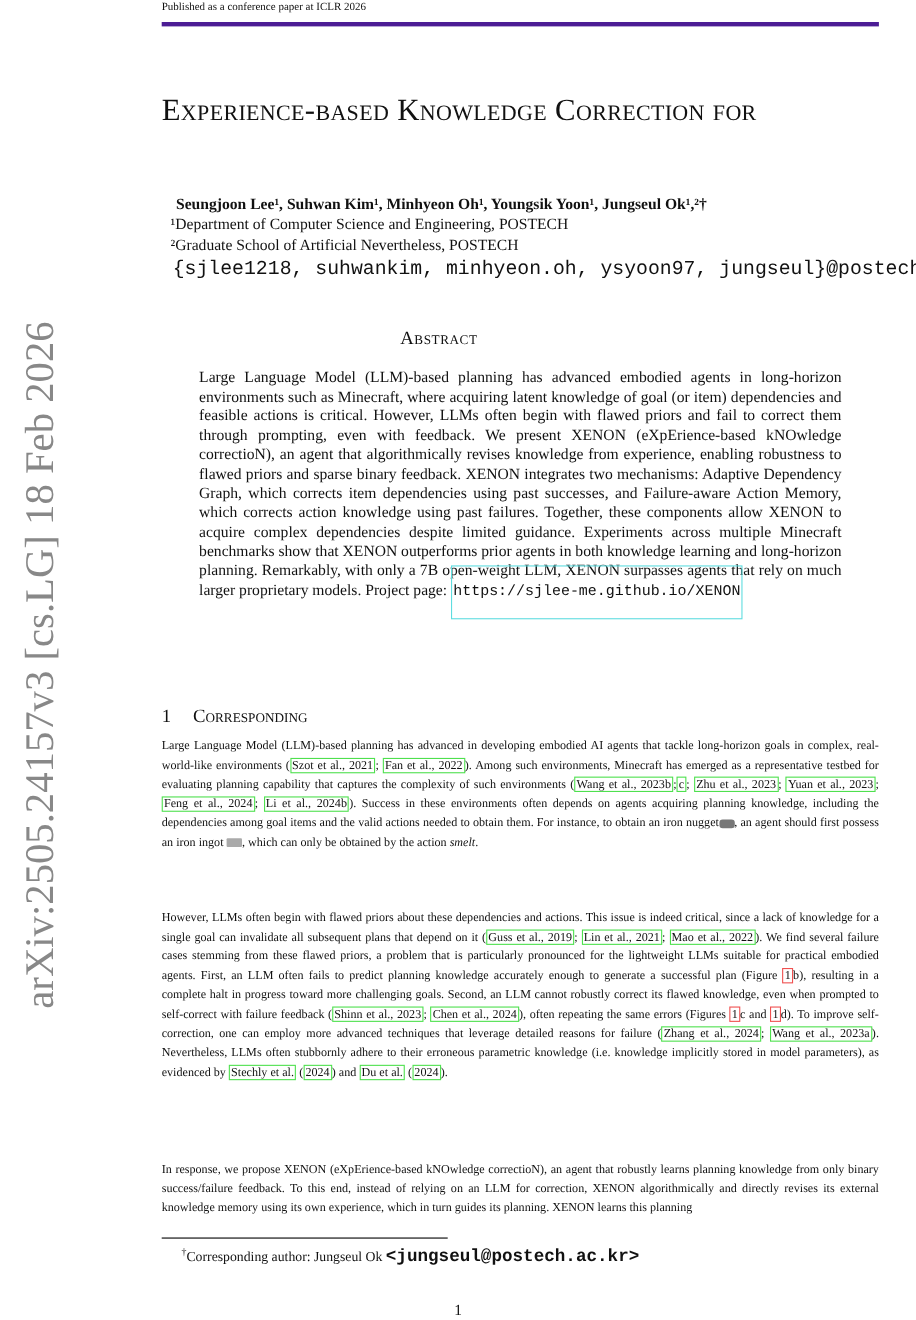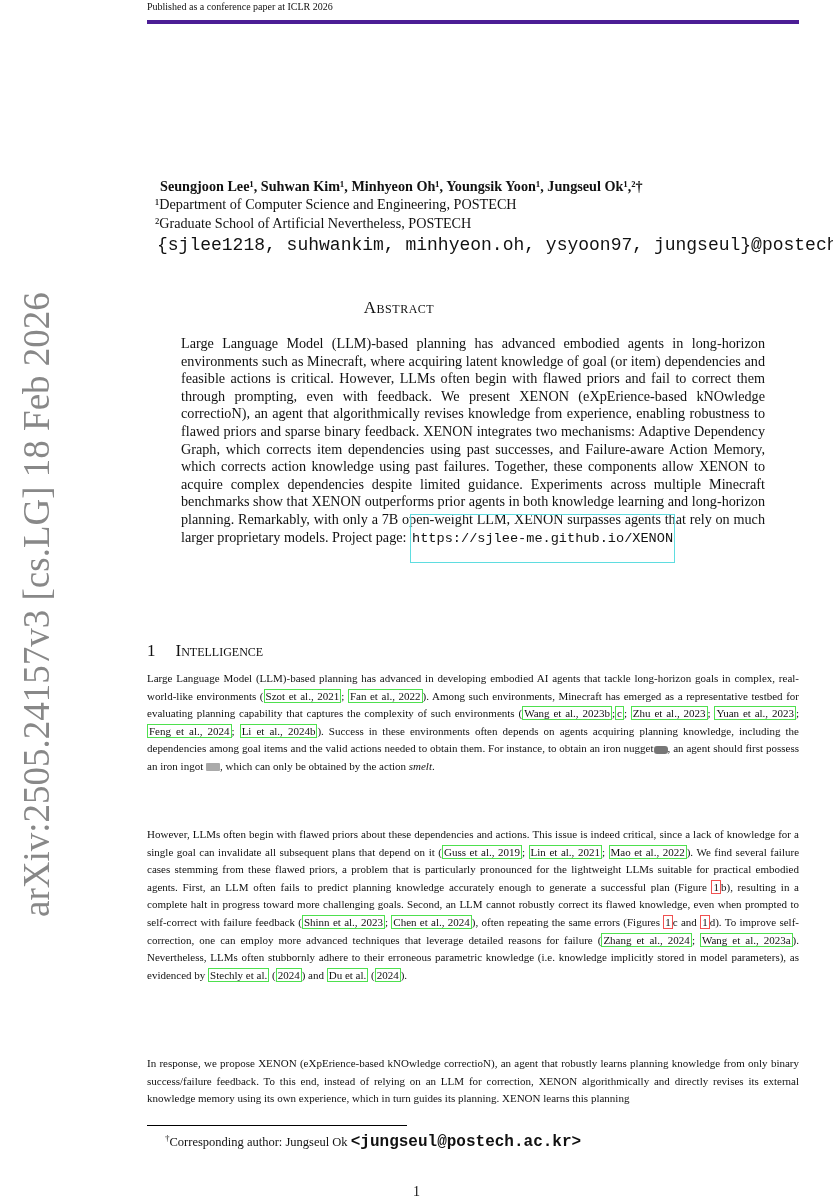--- a/index.html
+++ b/index.html
@@ -36,35 +36,36 @@
 </head>
 <body>
 
 <div class="header">
   <span>Published as a conference paper at ICLR 2026</span>
 </div>
 
 <div class="arxiv">arXiv:2505.24157v3  [cs.LG]  18 Feb 2026</div>
 
 <div class="title">
+  <div style="font-variant:small-caps;">Experience-based Knowledge Correction for</div>
 </div>
 
 <div class="authors">Seungjoon Lee¹, Suhwan Kim¹, Minhyeon Oh¹, Youngsik Yoon¹, Jungseul Ok¹,²†</div>
 <div class="aff" style="top:196px;">¹Department of Computer Science and Engineering, POSTECH</div>
 <div class="aff" style="top:215px;">²Graduate School of Artificial Nevertheless, POSTECH</div>
 <div class="email">{sjlee1218, suhwankim, minhyeon.oh, ysyoon97, jungseul}@postech.ac.kr</div>
 
 <div class="abstract-title" style="font-variant:small-caps;">Abstract</div>
 
 <div class="abstract">
   <span>Large Language Model (LLM)-based planning has advanced embodied agents in long-horizon environments such as Minecraft, where acquiring latent knowledge of goal (or item) dependencies and feasible actions is critical. However, LLMs often begin with flawed priors and fail to correct them through prompting, even with feedback. We present XENON (eXpErience-based kNOwledge correctioN), an agent that algorithmically revises knowledge from experience, enabling robustness to flawed priors and sparse binary feedback. XENON integrates two mechanisms: Adaptive Dependency Graph, which corrects item dependencies using past successes, and Failure-aware Action Memory, which corrects action knowledge using past failures. Together, these components allow XENON to acquire complex dependencies despite limited guidance. Experiments across multiple Minecraft benchmarks show that XENON outperforms prior agents in both knowledge learning and long-horizon planning. Remarkably, with only a 7B open-weight LLM, XENON surpasses agents that rely on much larger proprietary models. Project page: </span><span class="url">https://sjlee-me.github.io/XENON</span>
 </div>
 
 <div class="section">
-  <span class="num">1</span><span style="font-variant:small-caps;">Intelligence</span>
+  <span class="num">1</span><span style="font-variant:small-caps;">Corresponding</span>
 </div>
 
 <div class="para" style="top:670px;">
   <span>Large Language Model (LLM)-based planning has advanced in developing embodied AI agents that tackle long-horizon goals in complex, real-world-like environments (</span><span class="cite">Szot et al., 2021</span><span>; </span><span class="cite">Fan et al., 2022</span><span>). Among such environments, Minecraft has emerged as a representative testbed for evaluating planning capability that captures the complexity of such environments (</span><span class="cite">Wang et al., 2023b</span><span>;</span><span class="cite">c</span><span>; </span><span class="cite">Zhu et al., 2023</span><span>; </span><span class="cite">Yuan et al., 2023</span><span>; </span><span class="cite">Feng et al., 2024</span><span>; </span><span class="cite">Li et al., 2024b</span><span>). Success in these environments often depends on agents acquiring planning knowledge, including the dependencies among goal items and the valid actions needed to obtain them. For instance, to obtain an iron nugget</span><span class="nugget"></span><span>, an agent should first possess an iron ingot</span> <span class="ingot"></span><span>, which can only be obtained by the action </span><i>smelt</i><span>.</span>
 </div>
 
 <div class="para" style="top:826px;">
   <span>However, LLMs often begin with flawed priors about these dependencies and actions. This issue is indeed critical, since a lack of knowledge for a single goal can invalidate all subsequent plans that depend on it (</span><span class="cite">Guss et al., 2019</span><span>; </span><span class="cite">Lin et al., 2021</span><span>; </span><span class="cite">Mao et al., 2022</span><span>). We find several failure cases stemming from these flawed priors, a problem that is particularly pronounced for the lightweight LLMs suitable for practical embodied agents. First, an LLM often fails to predict planning knowledge accurately enough to generate a successful plan (Figure </span><span class="ref">1</span><span>b), resulting in a complete halt in progress toward more challenging goals. Second, an LLM cannot robustly correct its flawed knowledge, even when prompted to self-correct with failure feedback (</span><span class="cite">Shinn et al., 2023</span><span>; </span><span class="cite">Chen et al., 2024</span><span>), often repeating the same errors (Figures </span><span class="ref">1</span><span>c and </span><span class="ref">1</span><span>d). To improve self-correction, one can employ more advanced techniques that leverage detailed reasons for failure (</span><span class="cite">Zhang et al., 2024</span><span>; </span><span class="cite">Wang et al., 2023a</span><span>). Nevertheless, LLMs often stubbornly adhere to their erroneous parametric knowledge (i.e. knowledge implicitly stored in model parameters), as evidenced by </span><span class="cite">Stechly et al.</span><span> (</span><span class="cite">2024</span><span>) and </span><span class="cite">Du et al.</span><span> (</span><span class="cite">2024</span><span>).</span>
 </div>
 

